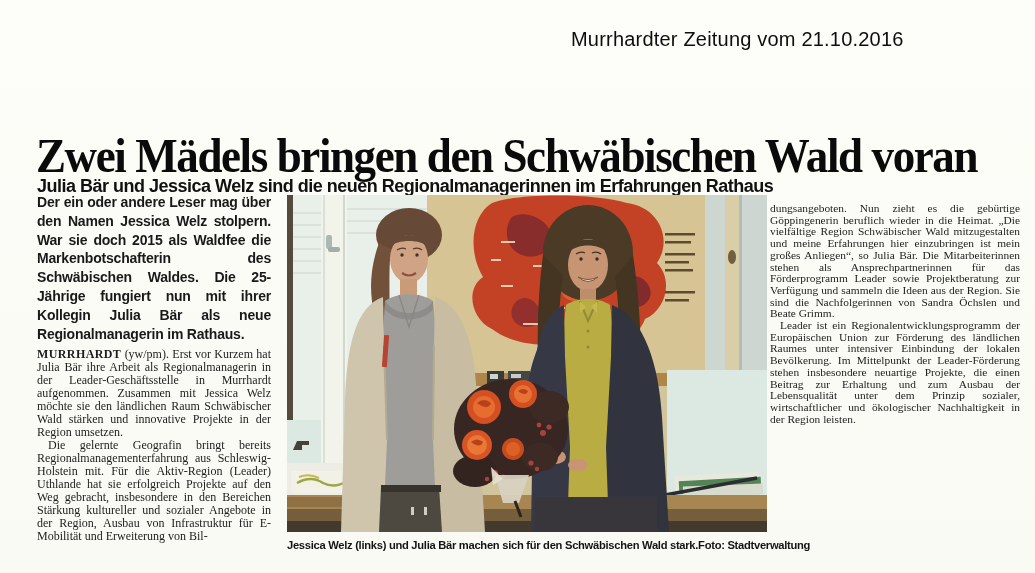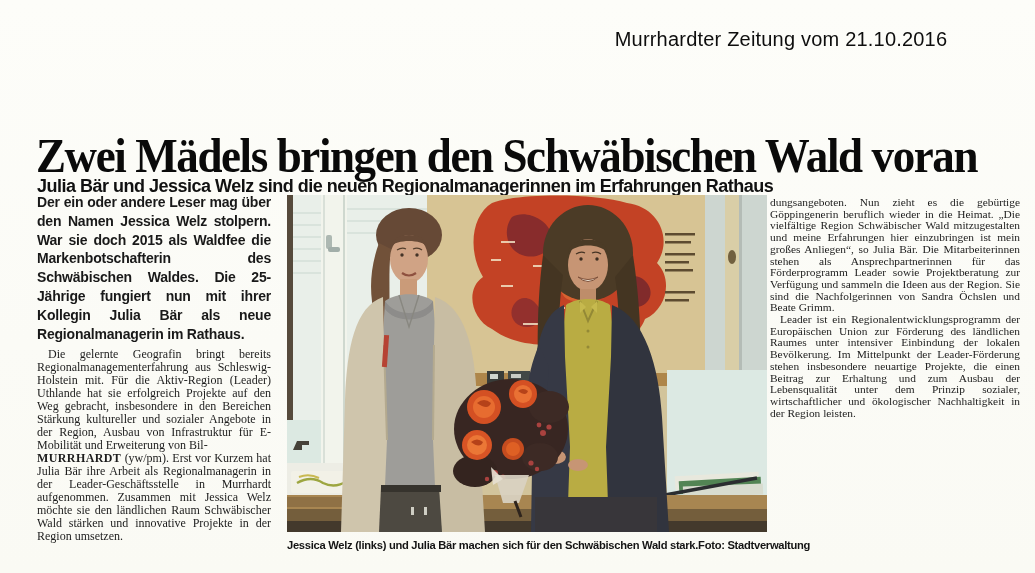--- a/index.html
+++ b/index.html
@@ -4,21 +4,21 @@
 <style>
   html,body{margin:0;padding:0;}
   body{
     width:1035px;height:573px;position:relative;overflow:hidden;
     background:#fcfcf8;
     font-family:"Liberation Sans",sans-serif;
     color:#1b1b1b;
   }
   .scan{position:absolute;inset:0;background:linear-gradient(180deg,#fdfdf9 0%,#fbfbf6 60%,#fafaf4 100%);}
   .source-line{
-    position:absolute;top:28px;right:44px;width:420px;text-align:center;
+    position:absolute;top:28px;right:44px;width:420px;text-align:left;
     font-size:20px;color:#0e0e0e;letter-spacing:.2px;
   }
   .headline{
     position:absolute;left:36px;top:97px;width:985px;white-space:nowrap;
     font-family:"Liberation Serif",serif;font-weight:bold;
     font-size:45px;letter-spacing:-1.4px;color:#0a0a0a;
     transform:scaleY(1.1);transform-origin:left top;
   }
   .subheadline{
     position:absolute;left:37px;top:161px;white-space:nowrap;
@@ -28,21 +28,21 @@
   .lead{
     font-weight:bold;font-size:14px;line-height:18.8px;text-align:justify;
     letter-spacing:-.2px;margin:0 0 5px 0;color:#191919;
   }
   .serif-body{
     font-family:"Liberation Serif",serif;font-size:12px;line-height:13px;
     text-align:justify;margin:0;color:#1c1c1c;
   }
   .serif-body.indent{text-indent:11px;}
   .dateline{font-weight:bold;letter-spacing:.4px;}
-  .col-right{position:absolute;left:770px;top:197px;width:250px;}
+  .col-right{position:absolute;left:770px;top:203px;width:250px;}
   .serif-body-sm{
     font-family:"Liberation Serif",serif;font-size:11.4px;line-height:11.7px;
     text-align:justify;margin:0;color:#1c1c1c;
   }
   .serif-body-sm.indent{text-indent:10px;}
   .photo{position:absolute;left:287px;top:195px;width:480px;height:337px;}
   .photo svg{display:block;width:100%;height:100%;}
   .caption-row{
     position:absolute;left:287px;top:538px;width:498px;
     display:flex;justify-content:space-between;white-space:nowrap;
@@ -56,22 +56,22 @@
 <div class="scan">
 
   <div class="source-line">Murrhardter Zeitung vom 21.10.2016</div>
 
   <h1 class="headline">Zwei Mädels bringen den Schwäbischen Wald voran</h1>
 
   <h2 class="subheadline">Julia Bär und Jessica Welz sind die neuen Regionalmanagerinnen im Erfahrungen Rathaus</h2>
 
   <div class="col-left">
     <p class="lead">Der ein oder andere Leser mag über den Namen Jessica Welz stolpern. War sie doch 2015 als Waldfee die Markenbotschafterin des Schwäbischen Waldes. Die 25-Jährige fungiert nun mit ihrer Kollegin Julia Bär als neue Regionalmanagerin im Rathaus.</p>
+    <p class="serif-body"><span class="dateline">MURRHARDT</span> <span>(yw/pm).</span> <span>Erst vor Kurzem hat Julia Bär ihre Arbeit als Regionalmanagerin in der Leader-Geschäftsstelle in Murrhardt aufgenommen. Zusammen mit Jessica Welz möchte sie den ländlichen Raum Schwäbischer Wald stärken und innovative Projekte in der Region umsetzen.</span></p>
     <p class="serif-body indent">Die gelernte Geografin bringt bereits Regionalmanagementerfahrung aus Schleswig-Holstein mit. Für die Aktiv-Region (Leader) Uthlande hat sie erfolgreich Projekte auf den Weg gebracht, insbesondere in den Bereichen Stärkung kultureller und sozialer Angebote in der Region, Ausbau von Infrastruktur für E-Mobilität und Erweiterung von Bil-</p>
-    <p class="serif-body"><span class="dateline">MURRHARDT</span> <span>(yw/pm).</span> <span>Erst vor Kurzem hat Julia Bär ihre Arbeit als Regionalmanagerin in der Leader-Geschäftsstelle in Murrhardt aufgenommen. Zusammen mit Jessica Welz möchte sie den ländlichen Raum Schwäbischer Wald stärken und innovative Projekte in der Region umsetzen.</span></p>
   </div>
 
   <div class="photo">
     <svg viewBox="0 0 480 337" preserveAspectRatio="none" aria-hidden="true">
 
       <rect x="0" y="0" width="480" height="337" fill="#d2c49c"></rect>
 
       <g>
         <rect x="0" y="0" width="150" height="337" fill="#eaf2ef"></rect>
         <rect x="0" y="0" width="6" height="337" fill="#4e4237"></rect>

